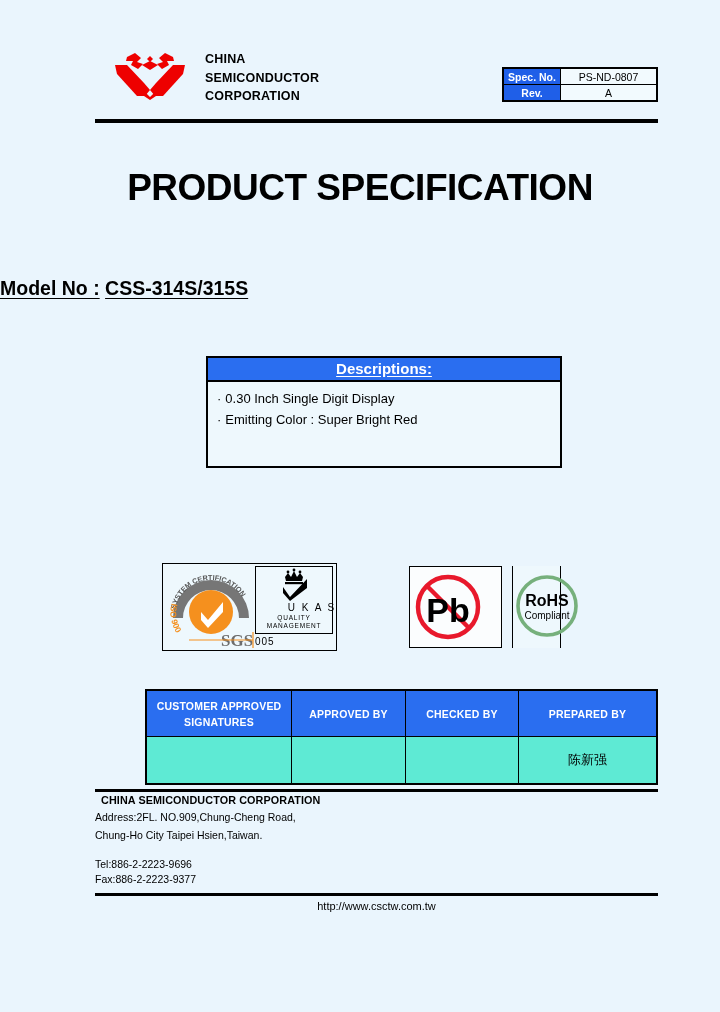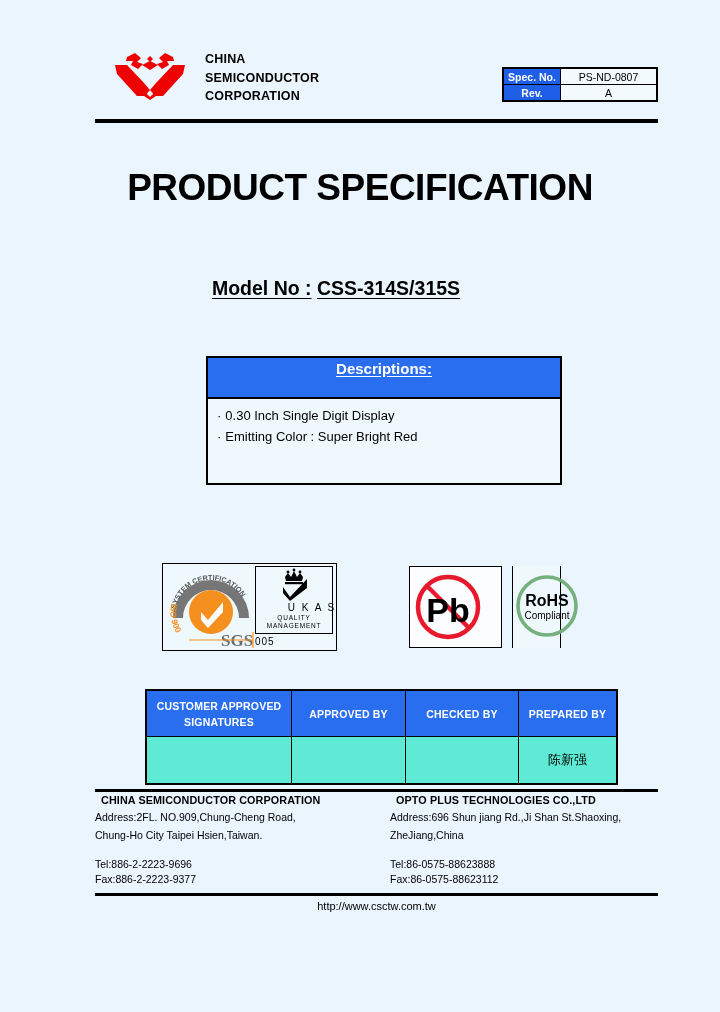--- a/index.html
+++ b/index.html
@@ -94,21 +94,21 @@
     text-align: center;
     font-size: 37px;
     font-weight: bold;
     letter-spacing: -0.5px;
   }
   .model-line {
     position: absolute;
     left: 0;
     top: 277px;
     width: 672px;
-    text-align: center;
+    text-align: left;
     font-size: 19.5px;
     font-weight: bold;
   }
   .model-line span.u {
     text-decoration: underline;
     text-underline-offset: 3px;
   }
 
   
   .desc-box {
@@ -118,21 +118,21 @@
     width: 352px;
     border: 2px solid #000;
     background: #eef8fd;
   }
   .desc-head {
     background: #2a6ef0;
     color: #fff;
     font-size: 15px;
     font-weight: bold;
     text-align: center;
-    padding: 2px 0 20px 0;
+    padding: 2px 0 3px 0;
     border-bottom: 2px solid #000;
     text-decoration: underline;
     text-underline-offset: 2px;
   }
   .desc-body {
     padding: 6px 8px 20px 9px;
     min-height: 58px;
   }
   .desc-item {
     font-size: 13px;
@@ -225,21 +225,21 @@
     border-bottom: none;
     background: #eef8fd;
     box-sizing: border-box;
   }
 
   
   .sig-table {
     position: absolute;
     left: 145px;
     top: 689px;
-    width: 473px;
+    width: 513px;
     border-collapse: collapse;
     border: 2px solid #000;
     table-layout: fixed;
   }
   .sig-table th {
     background: #2a6ef0;
     color: #fff;
     font-size: 10.5px;
     font-weight: bold;
     height: 43px;
@@ -468,28 +468,19 @@
     <div class="foot-col left">
       <div class="foot-title">CHINA SEMICONDUCTOR CORPORATION</div>
       <div class="foot-line">Address:2FL. NO.909,Chung-Cheng Road,
             Chung-Ho City Taipei Hsien,Taiwan.</div>
       <div class="foot-contact">
         <div>Tel:886-2-2223-9696</div>
         <div>Fax:886-2-2223-9377</div>
       </div>
     </div>
 
-    <div class="foot-col right">
-      <div class="foot-title">OPTO PLUS TECHNOLOGIES CO.,LTD</div>
-      <div class="foot-line">Address:696 Shun jiang Rd.,Ji Shan St.Shaoxing,
-            ZheJiang,China</div>
-      <div class="foot-contact">
-        <div>Tel:86-0575-88623888</div>
-        <div>Fax:86-0575-88623112</div>
-      </div>
-    </div>
   </div>
 
   <div class="rule-foot-2"></div>
 
   <div class="website">http://www.csctw.com.tw</div>
 
 </div>
 
 </body></html>

